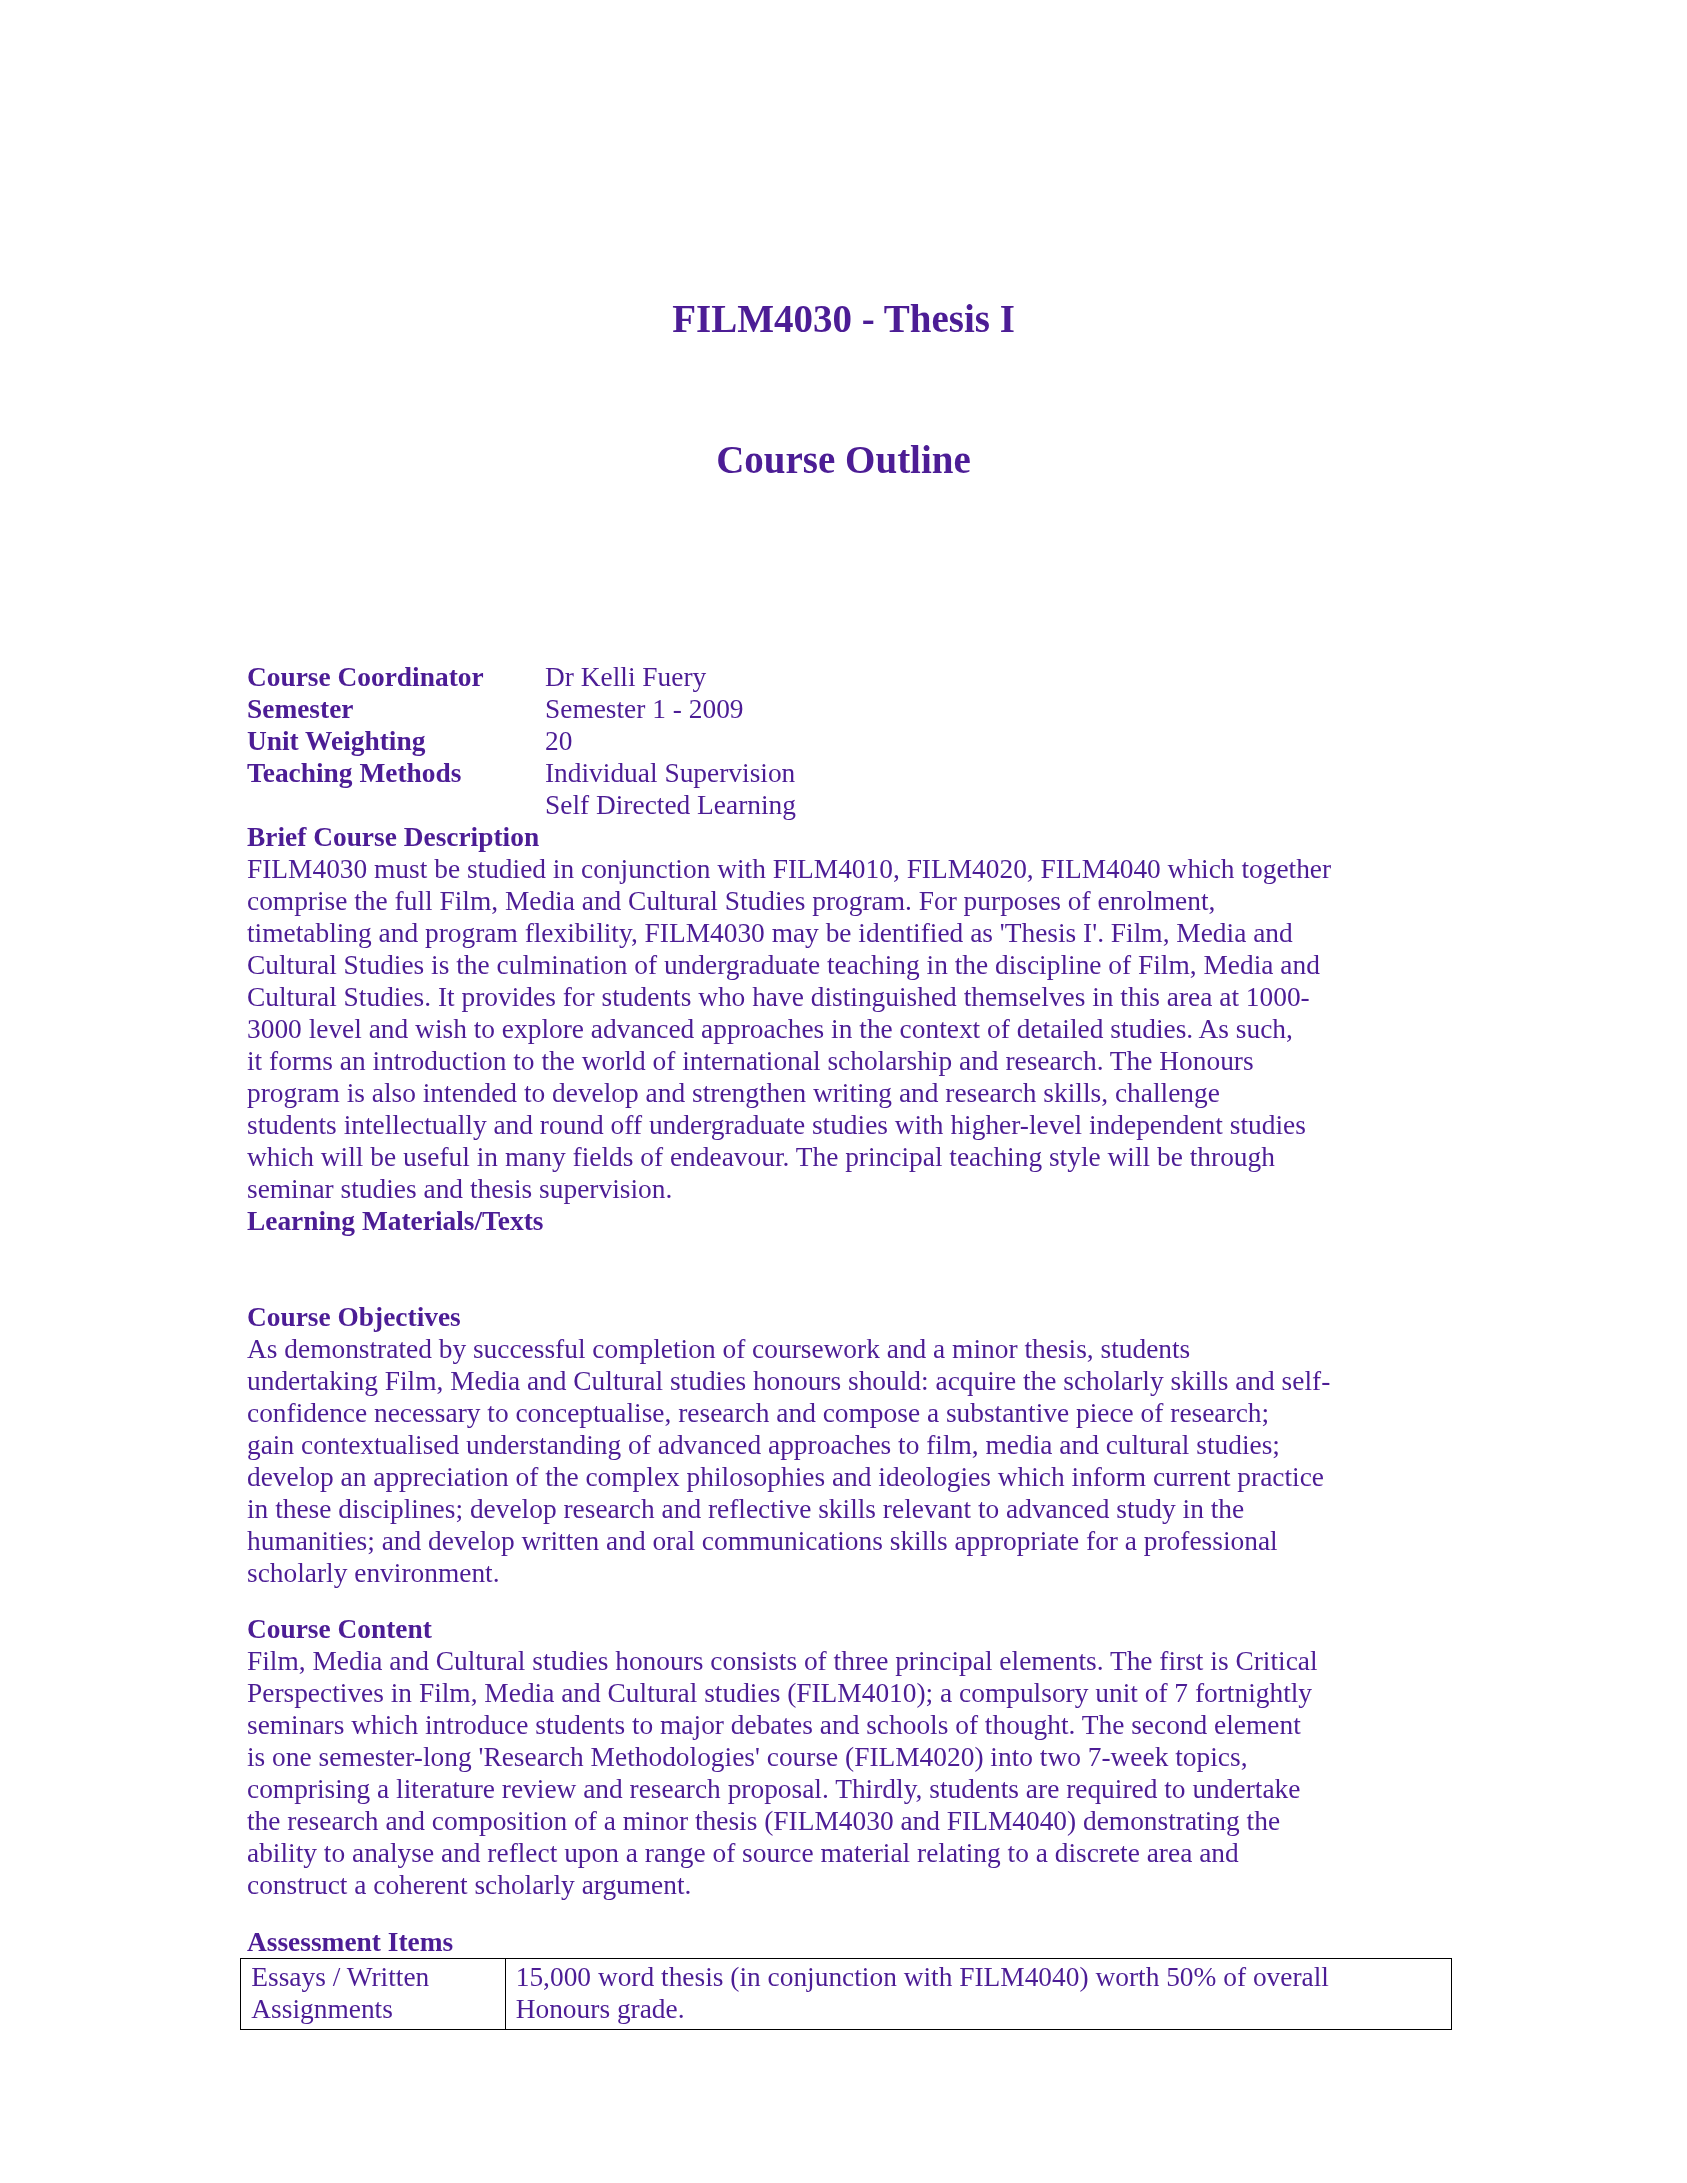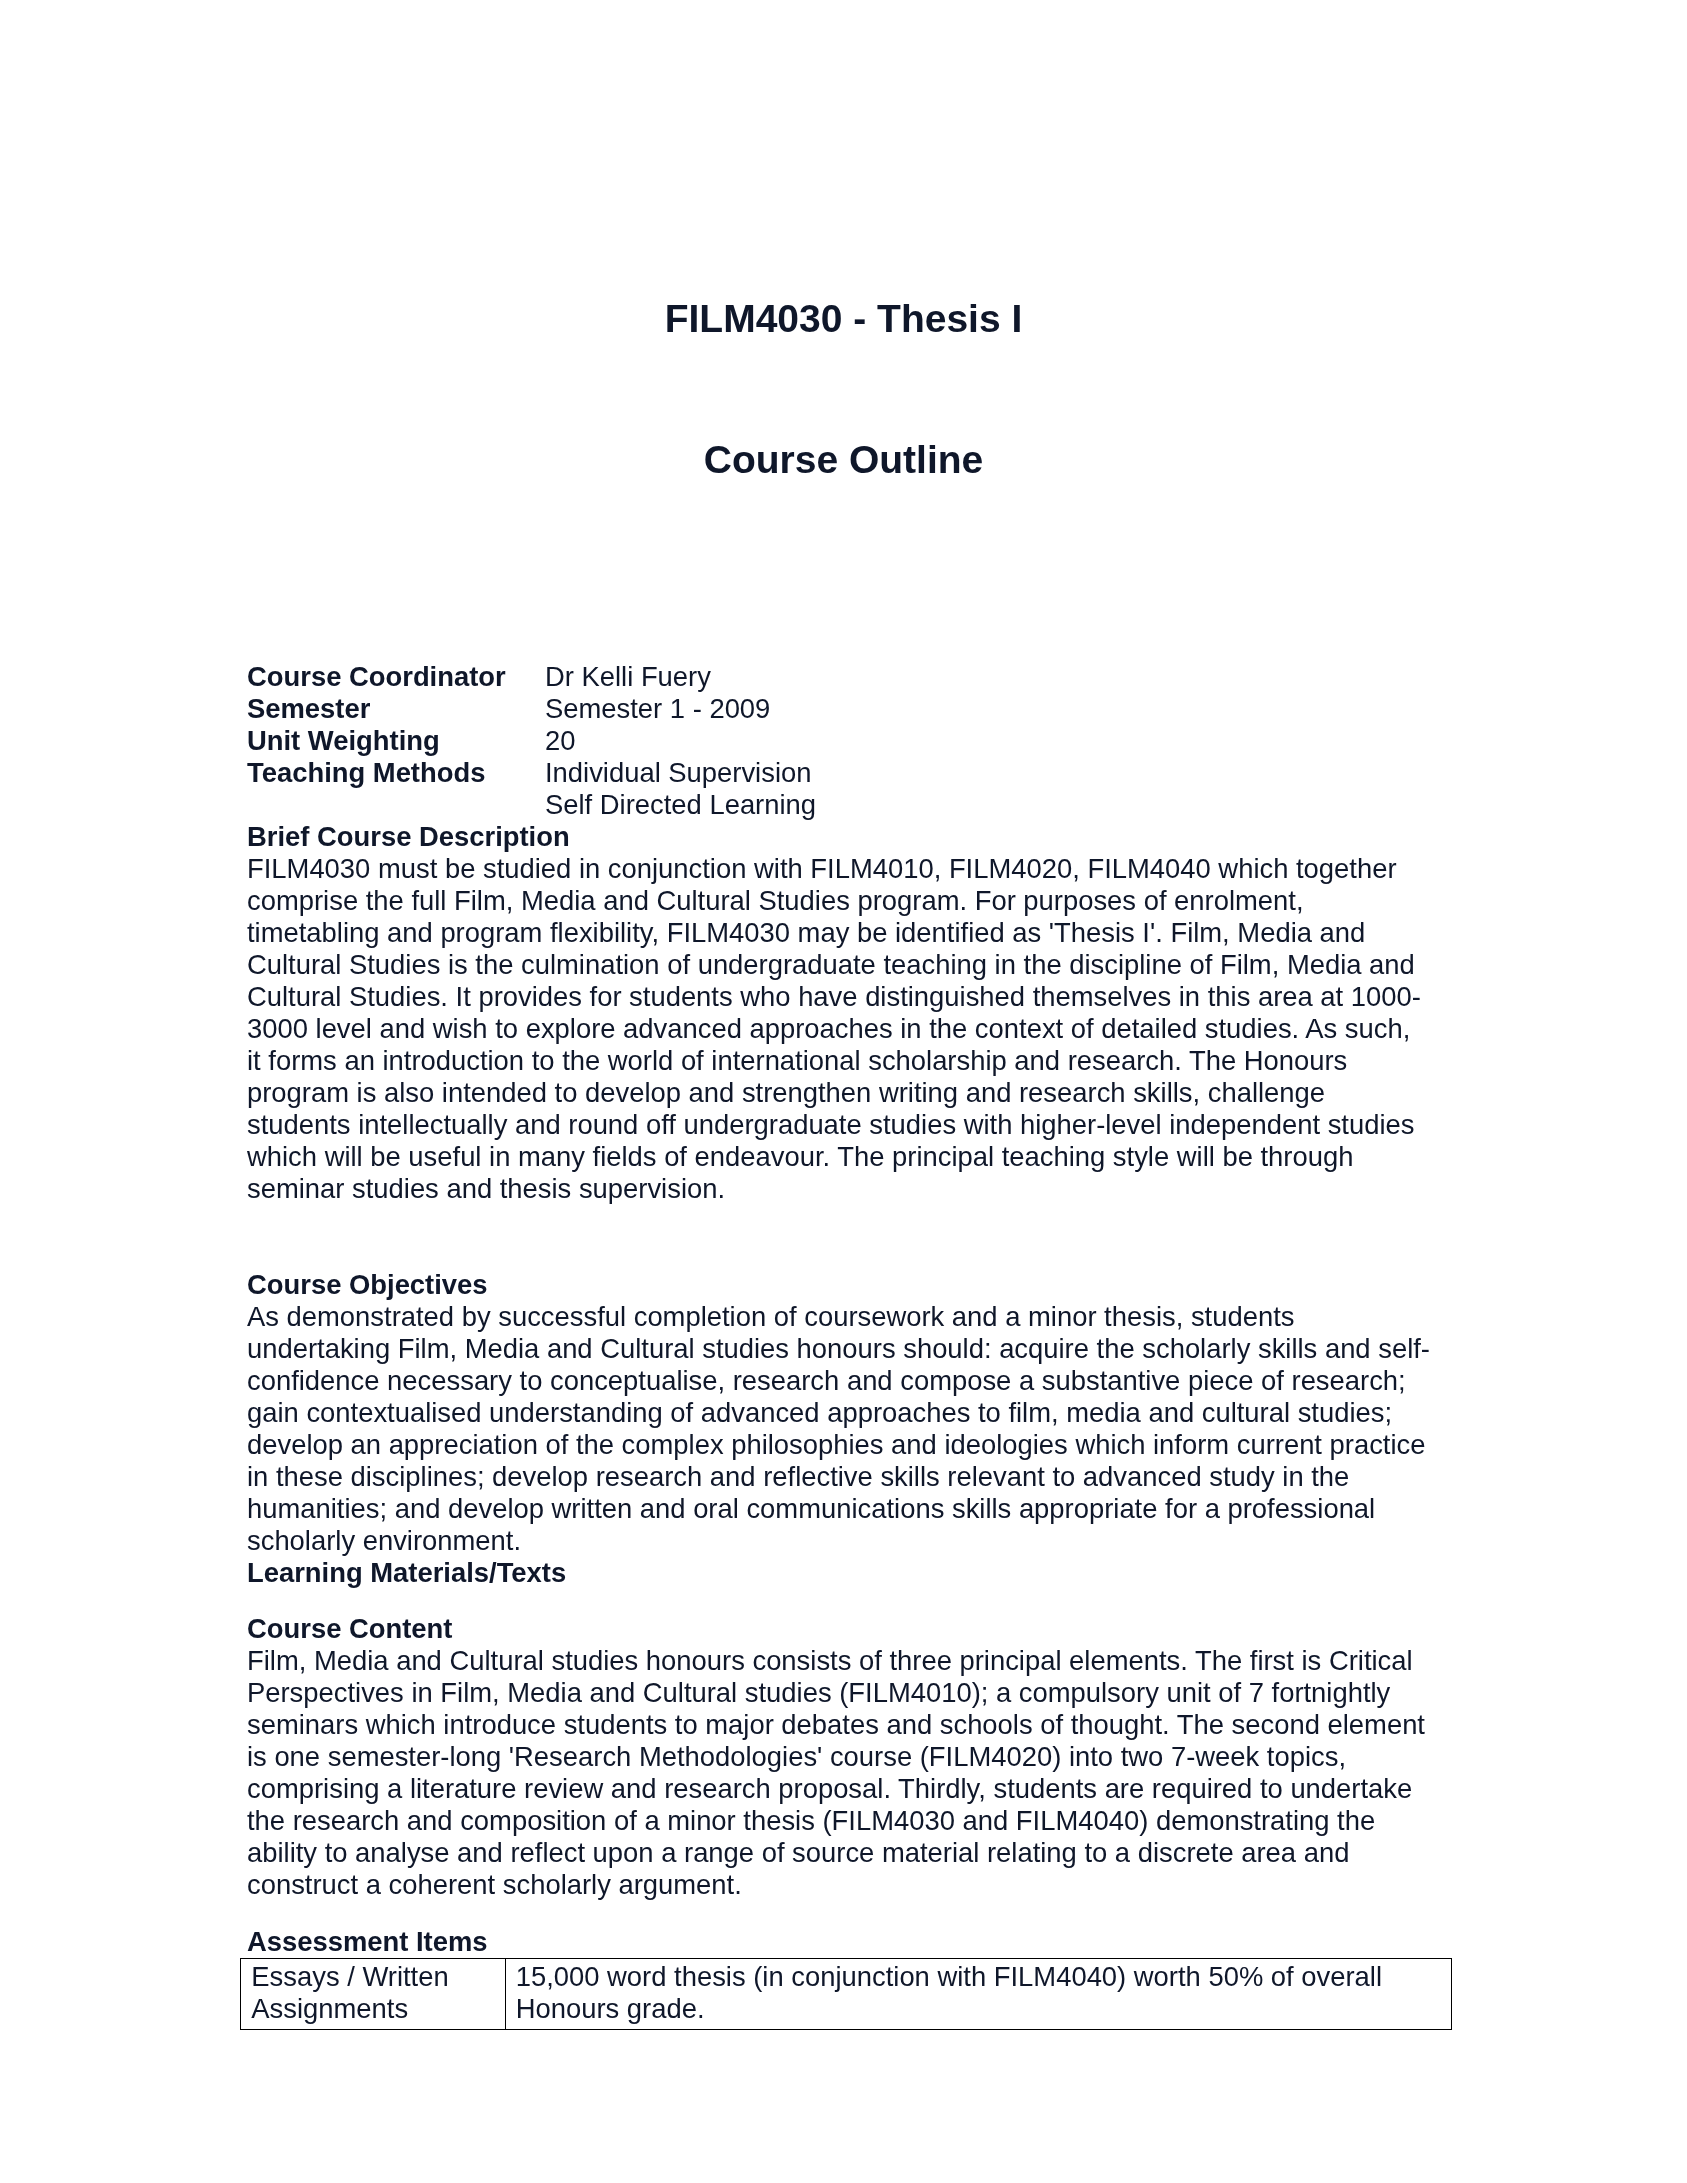--- a/index.html
+++ b/index.html
@@ -5,22 +5,22 @@
   html, body {
     margin: 0;
     padding: 0;
     background: #ffffff;
   }
   .page {
     position: relative;
     width: 1687px;
     height: 2183px;
     background: #ffffff;
-    color: #0f172a;
-    font-family: Liberation Sans, sans-serif;
+    color: #4c1d95;
+    font-family: Liberation Serif, serif;
     font-size: 27.4px;
     line-height: 32px;
     overflow: hidden;
   }
   .title-block {
     padding-top: 201px;
     text-align: center;
     font-weight: bold;
     font-size: 39px;
     line-height: 47px;
@@ -120,35 +120,35 @@
 it forms an introduction to the world of international scholarship and research. The Honours
 program is also intended to develop and strengthen writing and research skills, challenge
 students intellectually and round off undergraduate studies with higher-level independent studies
 which will be useful in many fields of endeavour. The principal teaching style will be through
 seminar studies and thesis supervision.</p>
     </div>
 
     <div class="sec">
     </div>
 
+    <div class="sec">
+      <h2 class="sec-heading">Learning Materials/Texts</h2>
+      <p class="sec-body"></p>
+    </div>
+
     <div class="sec sec-objectives">
       <h2 class="sec-heading">Course Objectives</h2>
       <p class="sec-body">As demonstrated by successful completion of coursework and a minor thesis, students
 undertaking Film, Media and Cultural studies honours should: acquire the scholarly skills and self-
 confidence necessary to conceptualise, research and compose a substantive piece of research;
 gain contextualised understanding of advanced approaches to film, media and cultural studies;
 develop an appreciation of the complex philosophies and ideologies which inform current practice
 in these disciplines; develop research and reflective skills relevant to advanced study in the
 humanities; and develop written and oral communications skills appropriate for a professional
 scholarly environment.</p>
-    </div>
-
-    <div class="sec">
-      <h2 class="sec-heading">Learning Materials/Texts</h2>
-      <p class="sec-body"></p>
     </div>
 
     <div class="sec sec-content">
       <h2 class="sec-heading">Course Content</h2>
       <p class="sec-body">Film, Media and Cultural studies honours consists of three principal elements. The first is Critical
 Perspectives in Film, Media and Cultural studies (FILM4010); a compulsory unit of 7 fortnightly
 seminars which introduce students to major debates and schools of thought. The second element
 is one semester-long 'Research Methodologies' course (FILM4020) into two 7-week topics,
 comprising a literature review and research proposal. Thirdly, students are required to undertake
 the research and composition of a minor thesis (FILM4030 and FILM4040) demonstrating the

